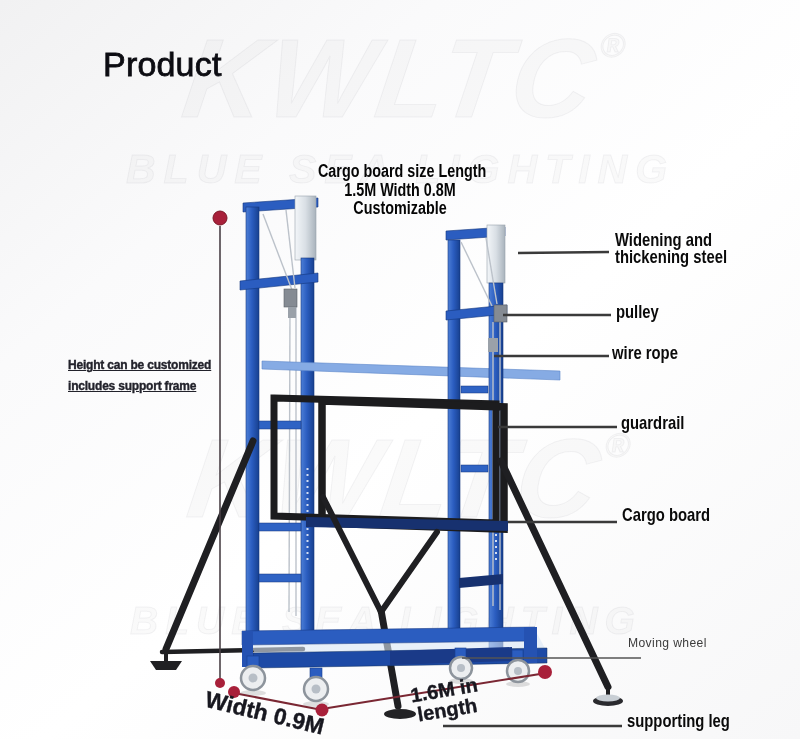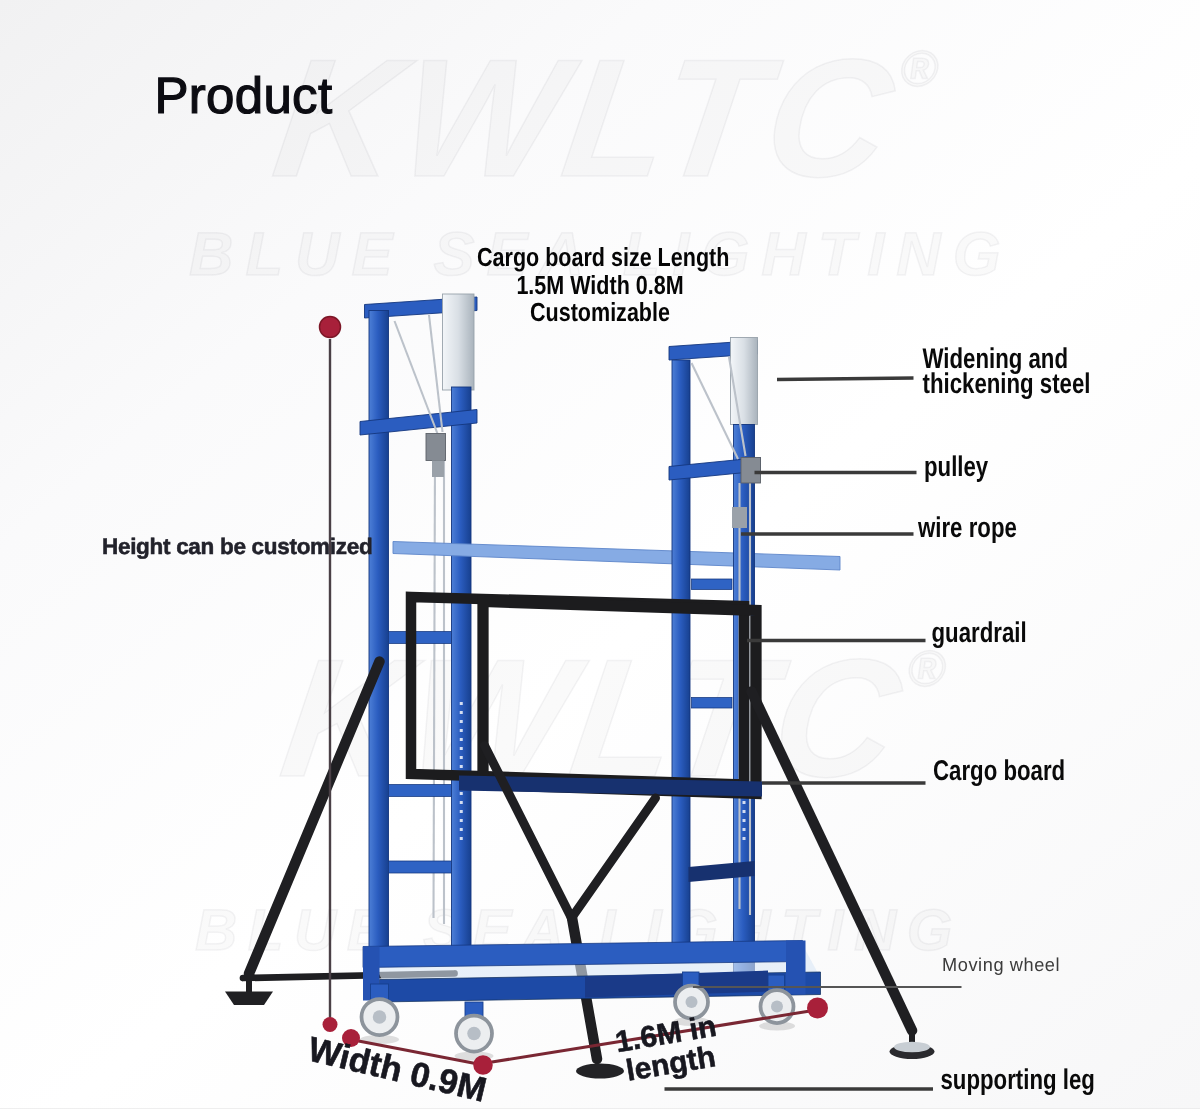--- a/index.html
+++ b/index.html
@@ -38,22 +38,22 @@
   .page-title{
     left:103px;top:44px;font-size:34px;line-height:40px;font-weight:400;
     letter-spacing:.2px;color:#0c0c12;-webkit-text-stroke:.8px #0c0c12;
   }
   .cargo-size{
     left:300px;top:162px;width:200px;text-align:center;font-weight:700;color:#050505;
     font-size:17.5px;line-height:18.5px;transform:scaleX(0.82);transform-origin:50% 0;
     white-space:nowrap;
   }
   .height-note{
-    left:68px;top:355px;font-size:15px;line-height:20.5px;font-weight:700;
-    color:#22222b;letter-spacing:-.2px;-webkit-text-stroke:.35px #22222b;
+    left:68px;top:355px;font-size:12px;line-height:20.5px;font-weight:700;
+    color:#22222b;letter-spacing:-.2px;text-decoration:underline;-webkit-text-stroke:.35px #22222b;
   }
   .lbl{
     position:absolute;font-weight:700;color:#0a0a0a;font-size:19px;line-height:17px;
     transform:scaleX(0.78);transform-origin:0 0;white-space:nowrap;
   }
   .lbl-widening{left:615px;top:231px;}
   .lbl-pulley{left:616px;top:303px;}
   .lbl-wire-rope{left:612px;top:344px;}
   .lbl-guardrail{left:621px;top:414px;}
   .lbl-cargo-board{left:622px;top:506px;}
@@ -224,20 +224,21 @@
   </div>
 
   <div class="txt cargo-size">
     <div>Cargo board size Length</div>
     <div>1.5M Width 0.8M</div>
     <div>Customizable</div>
   </div>
 
   <div class="txt height-note">
     <div>Height can be customized</div>
+    <div>includes support frame</div>
   </div>
 
   <div class="lbl lbl-widening">
     <div>Widening and</div>
     <div>thickening steel</div>
   </div>
   <div class="lbl lbl-pulley">pulley</div>
   <div class="lbl lbl-wire-rope">wire rope</div>
   <div class="lbl lbl-guardrail">guardrail</div>
   <div class="lbl lbl-cargo-board">Cargo board</div>

